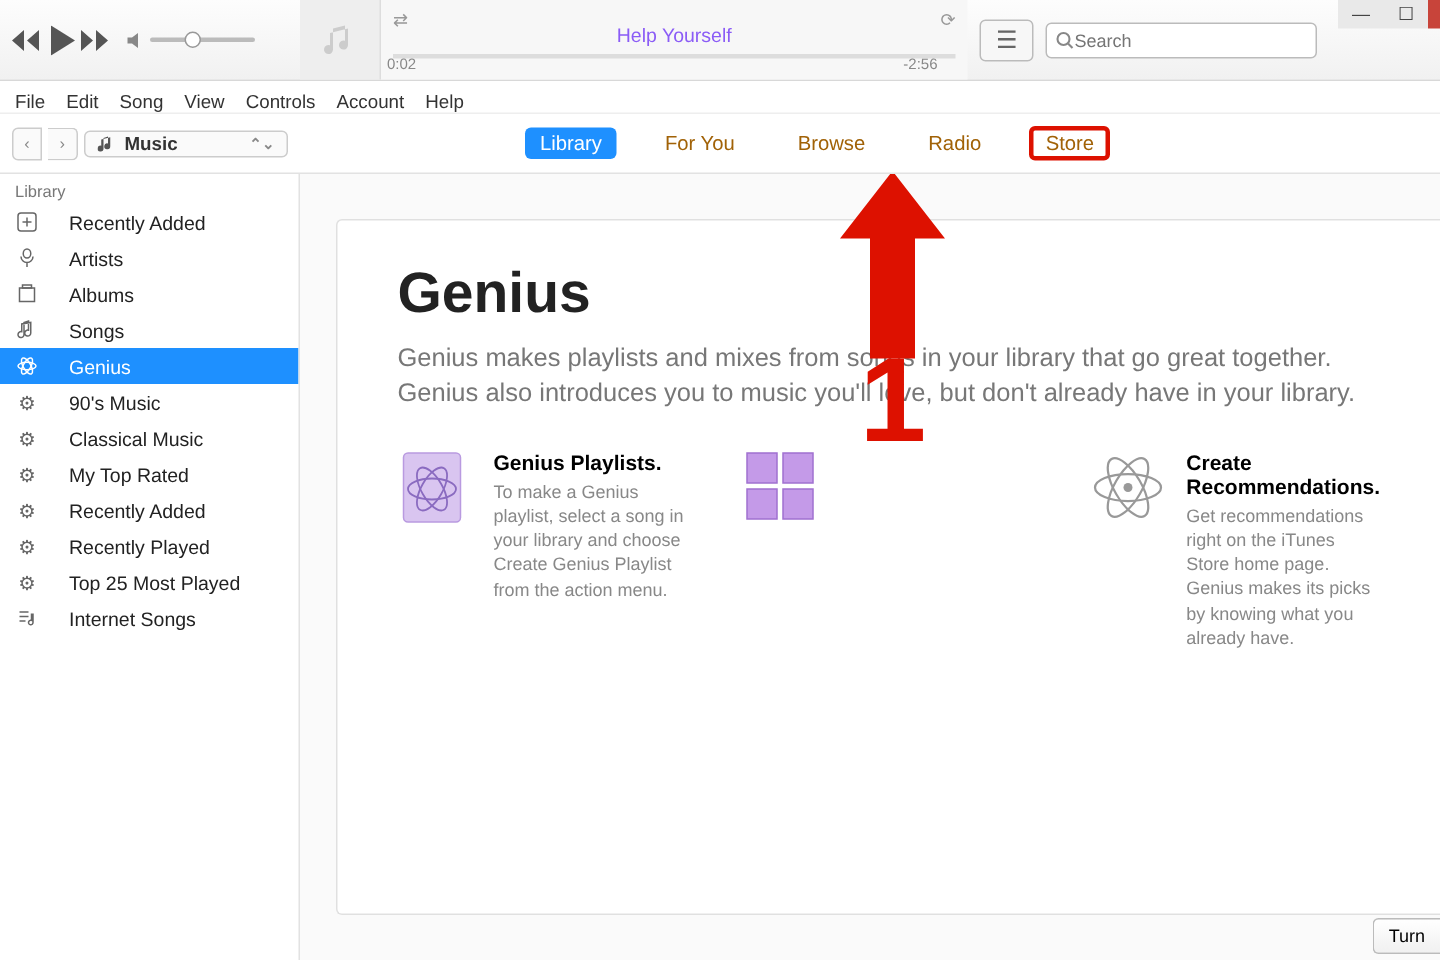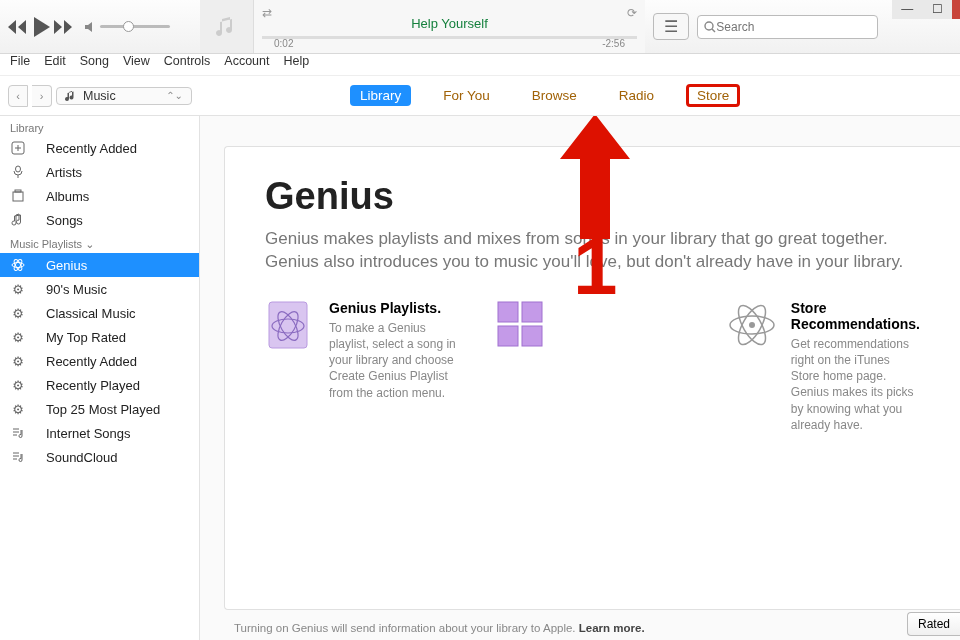--- a/index.html
+++ b/index.html
@@ -8,45 +8,45 @@
 
 .player-bar { height: 54px; background: linear-gradient(#fdfdfd,#f1f1f1); border-bottom:1px solid #d8d8d8; display:flex; align-items:stretch; }
 .pb-left { width:200px; display:flex; align-items:center; gap:4px; padding:0 8px; }
 .ctrl-btn { color:#555; display:flex; align-items:center; justify-content:center; cursor:pointer; }
 .vol { display:flex; align-items:center; gap:4px; margin-left:6px;}
 .vol-track { width:70px; height:3px; background:#bbb; border-radius:2px; position:relative;}
 .vol-thumb { position:absolute; left:23px; top:-4px; width:11px; height:11px; border-radius:50%; background:#fff; border:1px solid #999; }
 .pb-center { flex:1; display:flex; align-items:stretch; }
 .art { width:54px; background:#eee; display:flex; align-items:center; justify-content:center; color:#bbb; border-right:1px solid #ddd;}
 .now { flex:1; position:relative; display:flex; flex-direction:column; justify-content:center; align-items:center; background:#f7f7f7; }
-.now-title { font-size:13px; color:#15803d; margin-top:-6px;}
+.now-title { font-size:13px; color:#8b5cf6; margin-top:-6px;}
 .time-l, .time-r { position:absolute; bottom:4px; font-size:10px; color:#888;}
-.time-l{left:20px;} .time-r{right:20px;}
+.time-l{left:4px;} .time-r{right:20px;}
 .prog { position:absolute; bottom:14px; left:8px; right:8px; height:3px; background:#ddd;}
 .shuf, .repeat { position:absolute; top:6px; font-size:12px; color:#999; }
 .shuf{left:8px;} .repeat{right:8px;}
 .pb-right { width:315px; display:flex; align-items:center; gap:8px; padding:0 8px; }
 .view-btn { border:1px solid #bbb; border-radius:4px; padding:3px 10px; background:#f7f7f7; color:#666; cursor:pointer;}
 .search { flex:1; display:flex; align-items:center; border:1px solid #bbb; border-radius:4px; background:#fff; padding:2px 6px; height:24px;}
 .search input { border:none; outline:none; flex:1; font-size:12px; background:transparent;}
 .win-btns { display:flex; gap:0; margin-left:6px; align-self:flex-start; margin-top:-1px;}
 .win-btn { width:30px; height:20px; display:flex; align-items:center; justify-content:center; font-size:12px; cursor:pointer;}
 .win-close { background:#c8443a; color:#fff;}
 .win-min, .win-max { background:#e9e9e9; color:#444;}
 
 
-.menu-bar { height:22px; display:flex; align-items:flex-start; gap:14px; padding:0 10px; font-size:12.5px; color:#333; border-bottom:1px solid #eee;}
+.menu-bar { height:22px; display:flex; align-items:flex-end; gap:14px; padding:0 10px; font-size:12.5px; color:#333; border-bottom:1px solid #eee;}
 .menu-item { cursor:pointer; }
 
 
 .sub-bar { height:40px; border-bottom:1px solid #e2e2e2; display:flex; align-items:center; }
 .sb-left { width:200px; display:flex; align-items:center; padding:0 8px; gap:4px;}
 .nav-bk, .nav-fw { width:20px; height:22px; border:1px solid #ccc; background:#fafafa; display:flex; align-items:center; justify-content:center; font-size:11px; color:#888; cursor:pointer;}
 .nav-bk{border-radius:4px 0 0 4px;} .nav-fw{border-radius:0 4px 4px 0; border-left:none;}
-.cat-sel { flex:1; height:18px; border:1px solid #ccc; border-radius:4px; background:#fafafa; display:flex; align-items:center; padding:0 8px; font-size:12.5px; color:#333; cursor:pointer; justify-content:space-between;}
+.cat-sel { flex:1; height:18px; border:1px solid #ccc; border-radius:4px; background:#fafafa; display:flex; align-items:center; padding:0 8px; font-size:12.5px; color:#333; cursor:pointer; justify-content:space-between;font-weight:bold;}
 .tabs { flex:1; display:flex; gap:22px; align-items:center; padding-left:150px; font-size:13.5px;}
 .tab { color:#a16207; padding:4px 10px; border-radius:4px; cursor:pointer; line-height:1;}
 .tab.active { background:#1e90ff; color:#fff;}
 .tab.boxed { border:3px solid #d10; padding:2px 8px;}
 
 
 .layout { display:flex; height:calc(640px - 54px - 22px - 40px); }
 .sidebar { width:200px; border-right:1px solid #e2e2e2; background:#fff; overflow:auto; font-size:13px;}
 .side-head { font-size:11px; color:#777; padding:6px 10px 2px; font-weight:normal;}
 .side-item { display:flex; align-items:center; gap:20px; padding:4px 10px; color:#222; cursor:pointer;}
@@ -202,23 +202,20 @@
     </div>
     <div class="side-item">
       <span class="si-ico">
           <svg width="14" height="14">
             <path d="M5 2 v8 a2 2 0 1 1 -1.5 -1.9 V3 l6 -1 v7 a2 2 0 1 1 -1.5 -1.9 V1 z" stroke="#666" fill="none"></path>
           </svg>
         </span>
       <span>Songs</span>
     </div>
 
-    <div class="side-head" style="cursor:pointer;">
-      <span>Music Playlists</span> <span>⌄</span>
-    </div>
 
     <div class="side-item sel">
       <span class="si-ico">
           <svg width="14" height="14">
             <ellipse cx="7" cy="7" rx="6" ry="2.5" stroke="#fff" fill="none"></ellipse>
             <ellipse cx="7" cy="7" rx="6" ry="2.5" stroke="#fff" fill="none" transform="rotate(60 7 7)"></ellipse>
             <ellipse cx="7" cy="7" rx="6" ry="2.5" stroke="#fff" fill="none" transform="rotate(-60 7 7)"></ellipse>
           </svg>
         </span>
       <span>Genius</span>
@@ -250,31 +247,20 @@
     <div class="side-item">
         <span class="si-ico">
           <svg width="14" height="14">
             <line x1="2" y1="3" x2="8" y2="3" stroke="#666"></line>
             <line x1="2" y1="6" x2="8" y2="6" stroke="#666"></line>
             <line x1="2" y1="9" x2="6" y2="9" stroke="#666"></line>
             <path d="M11 4 v6 a1.5 1.5 0 1 1 -1 -1.4 V4" stroke="#666" fill="none"></path>
           </svg>
         </span>
         <span>Internet Songs</span>
-      </div>
-    <div class="side-item">
-        <span class="si-ico">
-          <svg width="14" height="14">
-            <line x1="2" y1="3" x2="8" y2="3" stroke="#666"></line>
-            <line x1="2" y1="6" x2="8" y2="6" stroke="#666"></line>
-            <line x1="2" y1="9" x2="6" y2="9" stroke="#666"></line>
-            <path d="M11 4 v6 a1.5 1.5 0 1 1 -1 -1.4 V4" stroke="#666" fill="none"></path>
-          </svg>
-        </span>
-        <span>SoundCloud</span>
       </div>
   </div>
 
   <div class="content">
     <div class="panel">
       <h1>Genius</h1>
       <p class="lead">Genius makes playlists and mixes from songs in your library that go great together.</p>
       <p class="lead">Genius also introduces you to music you'll love, but don't already have in your library.</p>
 
       <div class="feat">
@@ -305,29 +291,26 @@
         <div class="feat-item">
           <div class="fi-ico">
             <svg width="50" height="50">
                 <ellipse cx="25" cy="25" rx="22" ry="9" stroke="#999" fill="none" stroke-width="1.5"></ellipse>
                 <ellipse cx="25" cy="25" rx="22" ry="9" stroke="#999" fill="none" stroke-width="1.5" transform="rotate(60 25 25)"></ellipse>
                 <ellipse cx="25" cy="25" rx="22" ry="9" stroke="#999" fill="none" stroke-width="1.5" transform="rotate(-60 25 25)"></ellipse>
                 <circle cx="25" cy="25" r="3" fill="#999"></circle>
               </svg>
           </div>
           <div>
-            <div class="fi-title">Store Recommendations.</div>
+            <div class="fi-title">Create Recommendations.</div>
             <div class="fi-desc">Get recommendations right on the iTunes Store home page. Genius makes its picks by knowing what you already have.</div>
           </div>
         </div>
       </div>
     </div>
-    <div class="footer-note">
-      <span>Turning on Genius will send information about your library to Apple.</span> <b><span>Learn more</span>.</b>
-    </div>
-    <button class="turn-btn">Rated</button>
+    <button class="turn-btn">Turn</button>
 
     <svg class="anno" style="left:355px; top:-12px;" width="80" height="170">
       <path d="M40 10 L75 55 L55 55 L55 135 L25 135 L25 55 L5 55 Z" fill="#d10"></path>
     </svg>
     <div class="anno-num" style="left:373px; top:105px;">1</div>
   </div>
 </div>
 
 </body></html>

